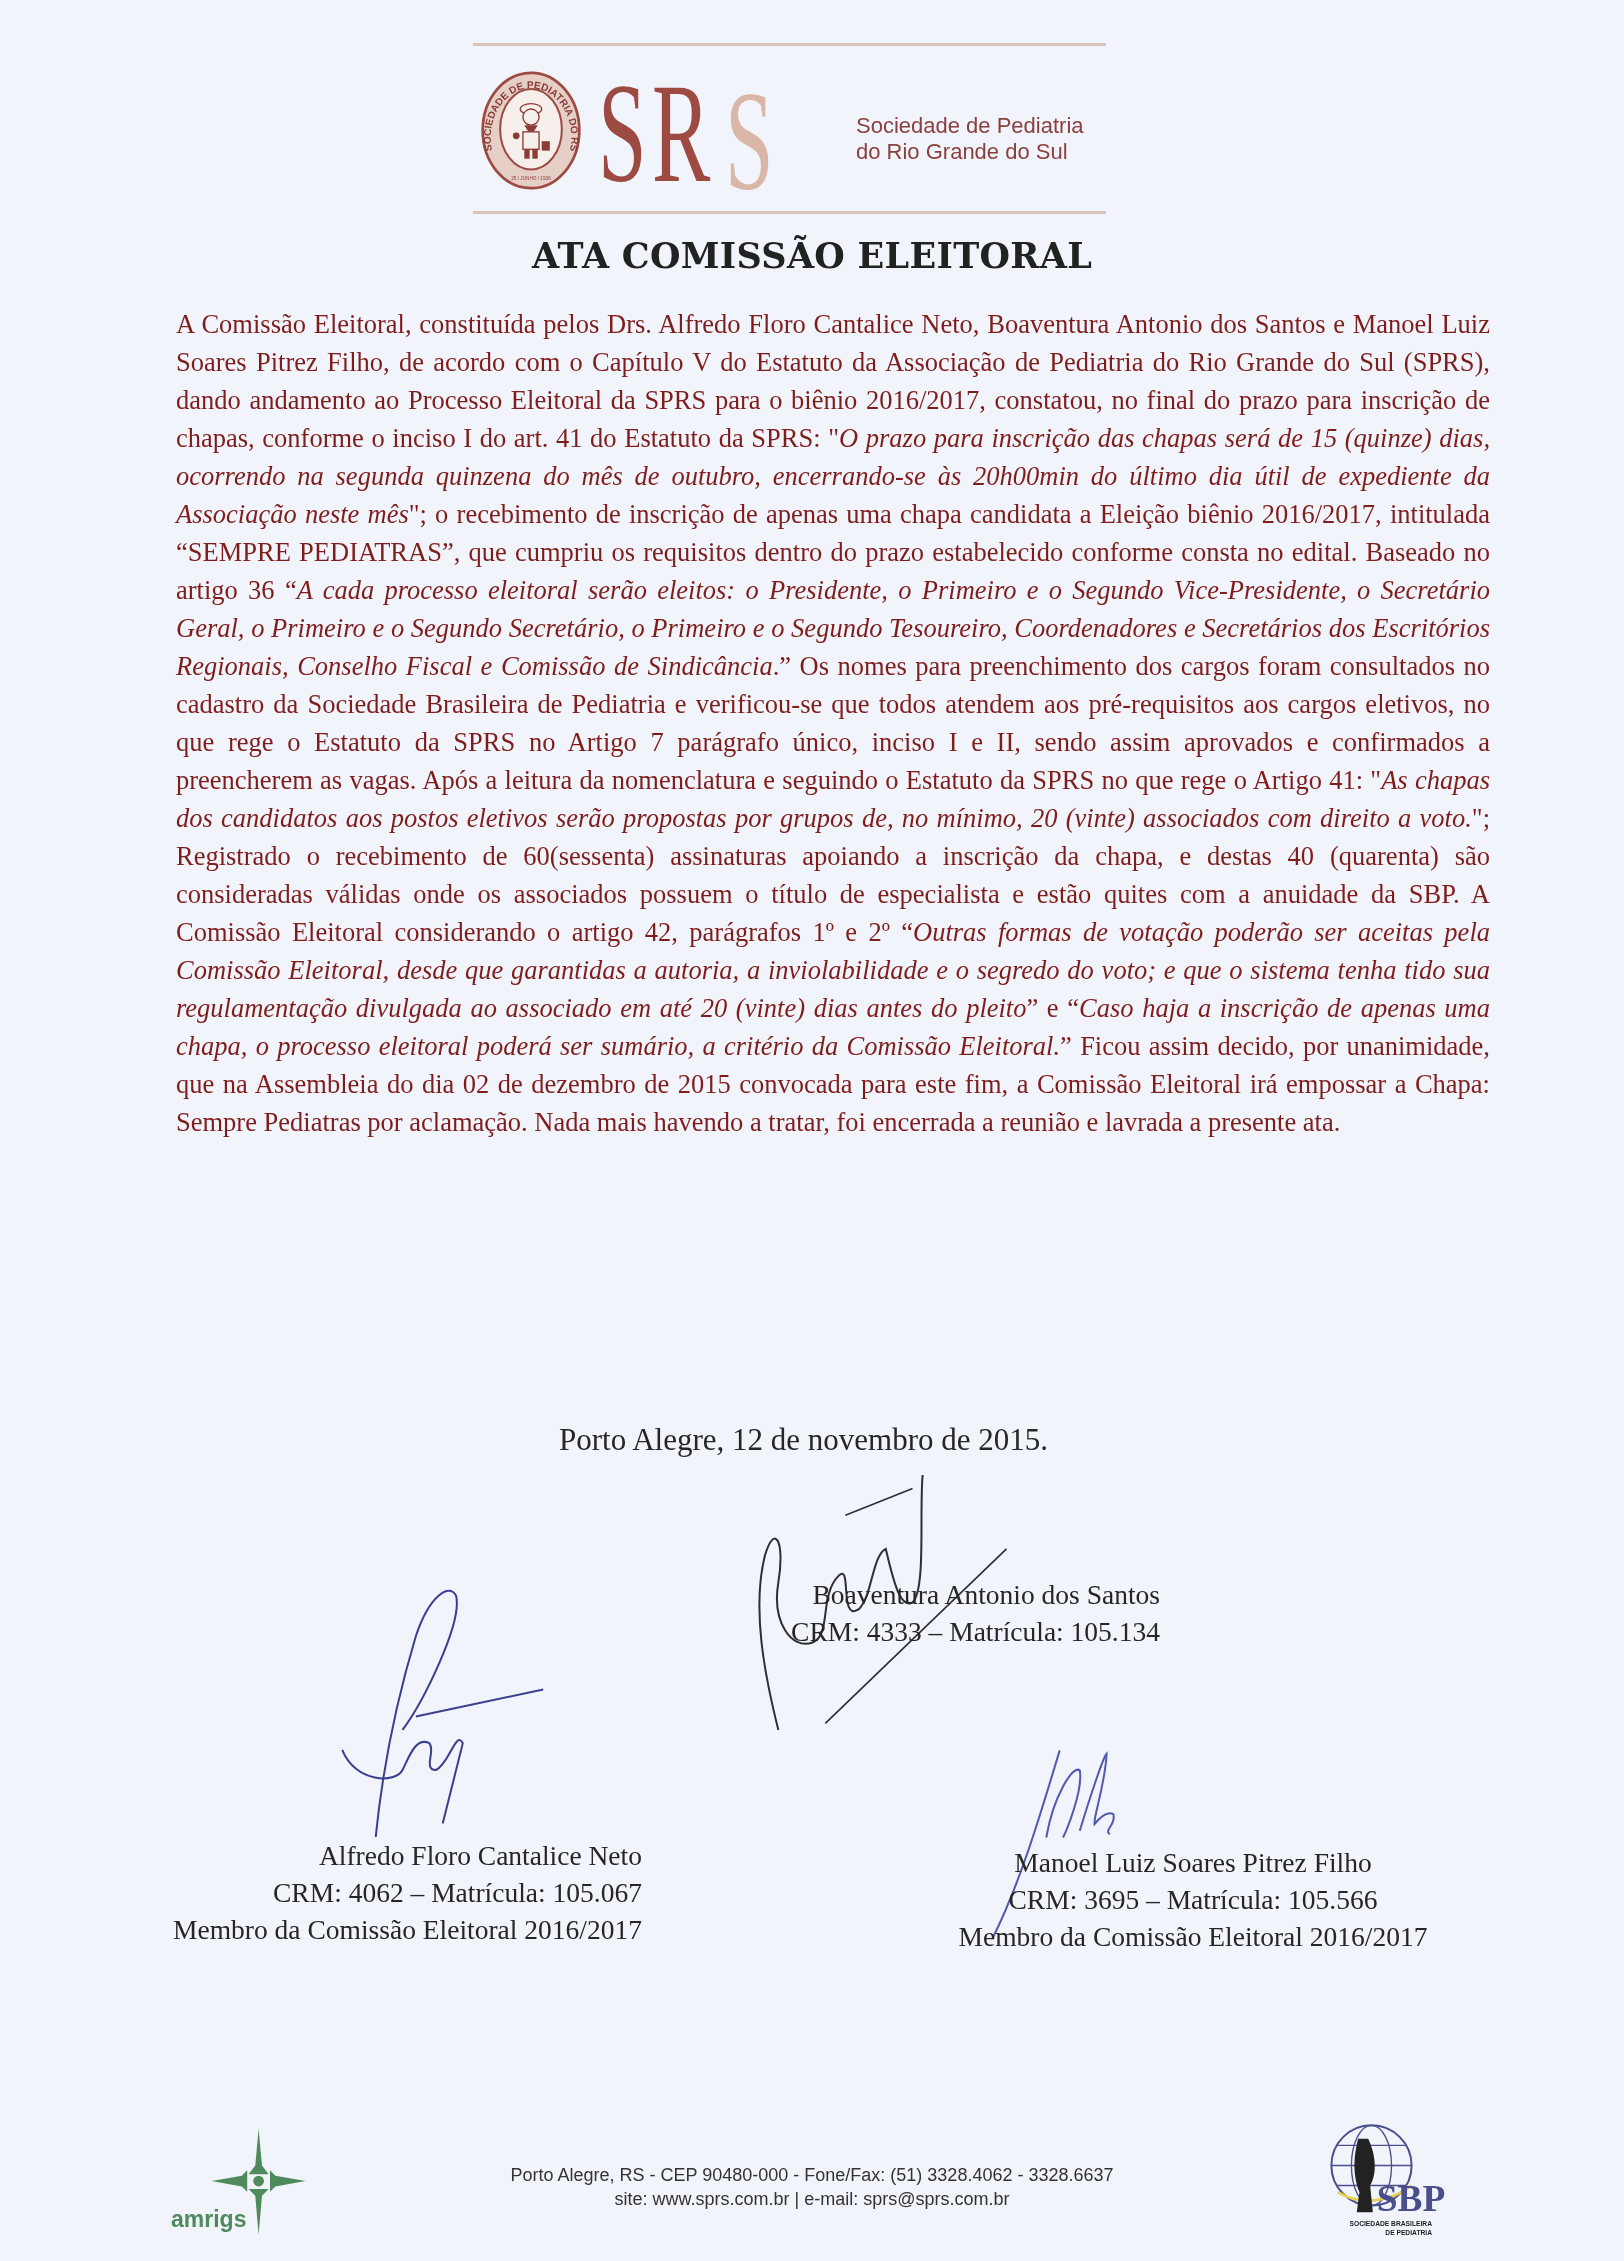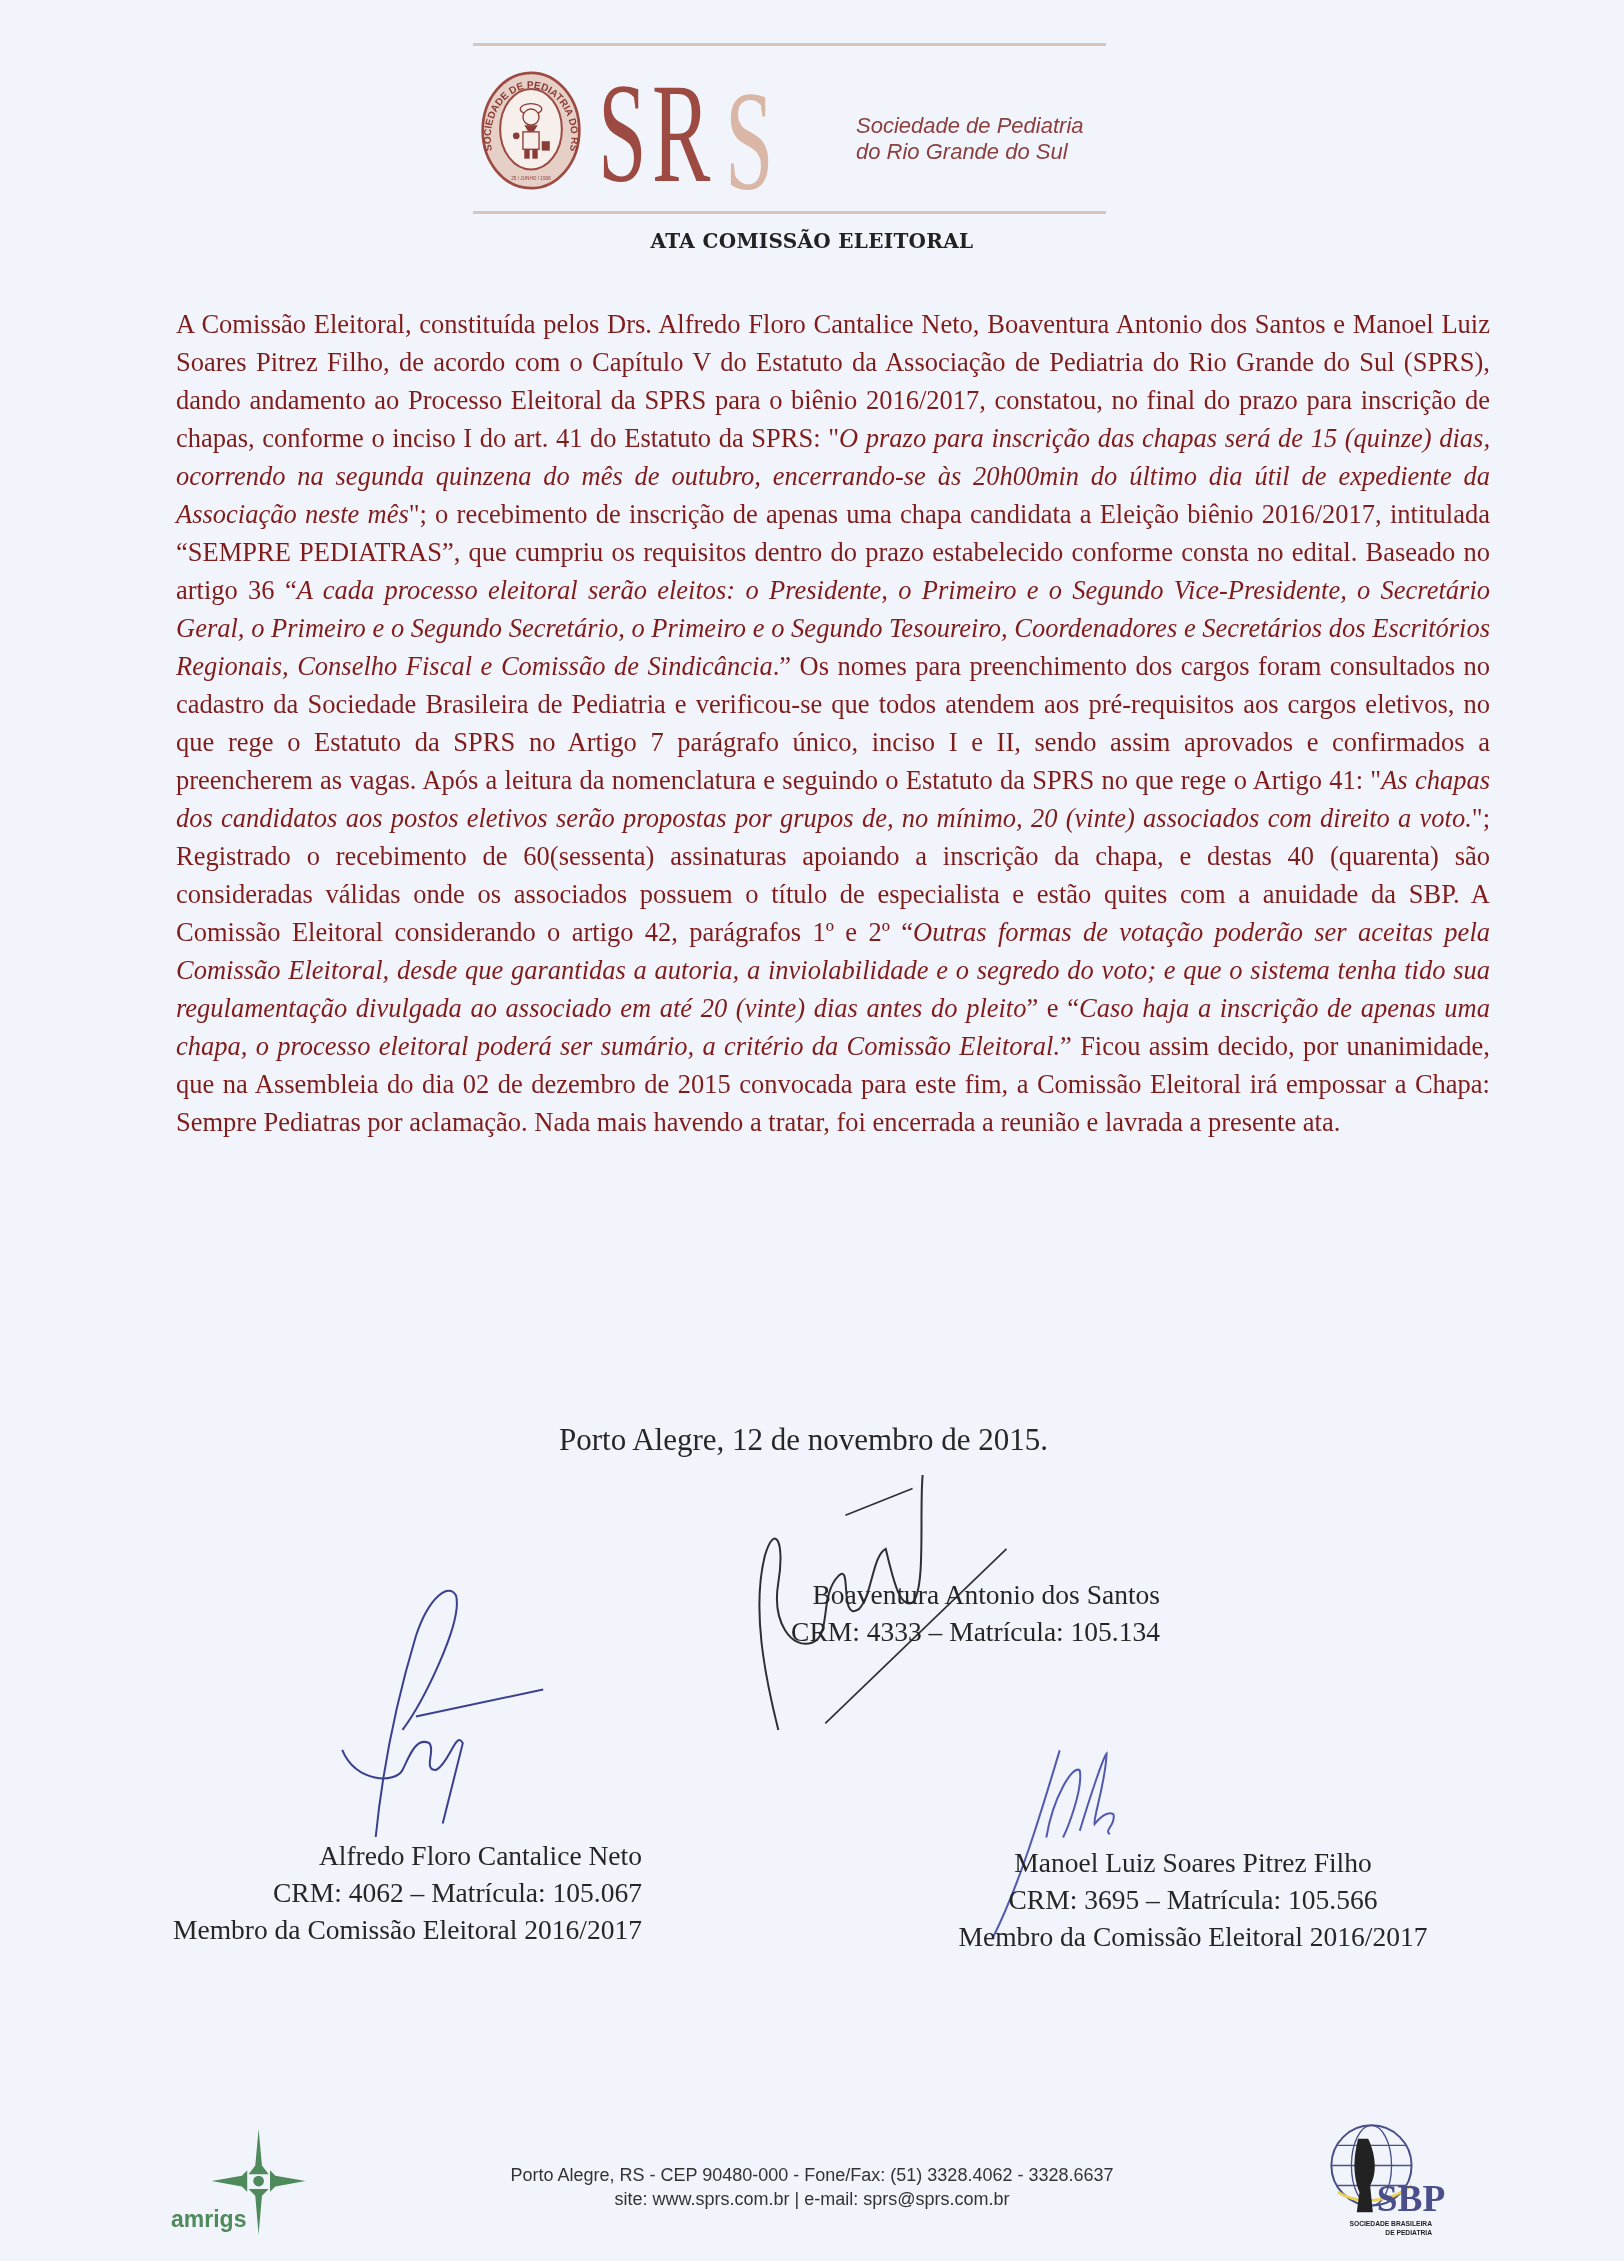--- a/index.html
+++ b/index.html
@@ -12,22 +12,22 @@
     .hline { position: absolute; left: 473px; width: 633px; height: 2.7px; background: #d8c4bb; }
     #hl-top { top: 43px; }
     #hl-bot { top: 211px; }
     #seal { position: absolute; left: 480px; top: 70px; width: 102px; height: 121px; }
     #srs-logo { position: absolute; left: 598px; top: 72px; width: 241px; height: 121px; }
     .srs-letter { position: absolute; font-family: "Liberation Serif", serif; font-size: 141px; line-height: 1; }
     #srs-s1 { left: 0; top: -9.4px; color: #9c4a42; transform: scaleX(0.62); transform-origin: left; }
     #srs-r { left: 54px; top: -9.4px; color: #9c4a42; transform: scaleX(0.62); transform-origin: left; }
     #srs-s2 { left: 127px; top: -1.3px; color: #d9b6a5; transform: scaleX(0.62); transform-origin: left; }
     #srs-name { position: absolute; left: 856px; top: 113px; font-family: "Liberation Sans", sans-serif; font-size: 22px; line-height: 26px; color: #8b4040; }
-    #srs-name div { white-space: nowrap; font-style: italic; }
-    #doc-title { position: absolute; left: 0; width: 1624px; top: 229px; text-align: center; font-weight: bold; font-size: 20px; letter-spacing: 0.3px; color: #222; }
+    #srs-name div { white-space: nowrap; }
+    #doc-title { position: absolute; left: 0; width: 1624px; top: 235px; text-align: center; font-weight: bold; font-size: 35px; letter-spacing: 0.3px; color: #222; }
     #body-text {
       position: absolute; left: 176px; top: 305px; width: 1314px;
       font-size: 26.5px; line-height: 38px; text-align: justify;
       font-family: "Liberation Serif", serif; color: #7f1d1d;
     }
     #body-text .it { font-style: italic; }
     #place-date { position: absolute; left: 559px; top: 1422px; font-family: "Liberation Serif", serif; font-size: 31px; color: #262626; white-space: nowrap; }
     .sig-block { position: absolute; font-family: "Liberation Serif", serif; font-size: 27.5px; line-height: 37px; color: #262626; white-space: nowrap; }
     #sig-president { left: 516px; top: 1576px; text-align: right; width: 644px; }
     #sig-alfredo { left: 173px; top: 1837px; text-align: right; }

